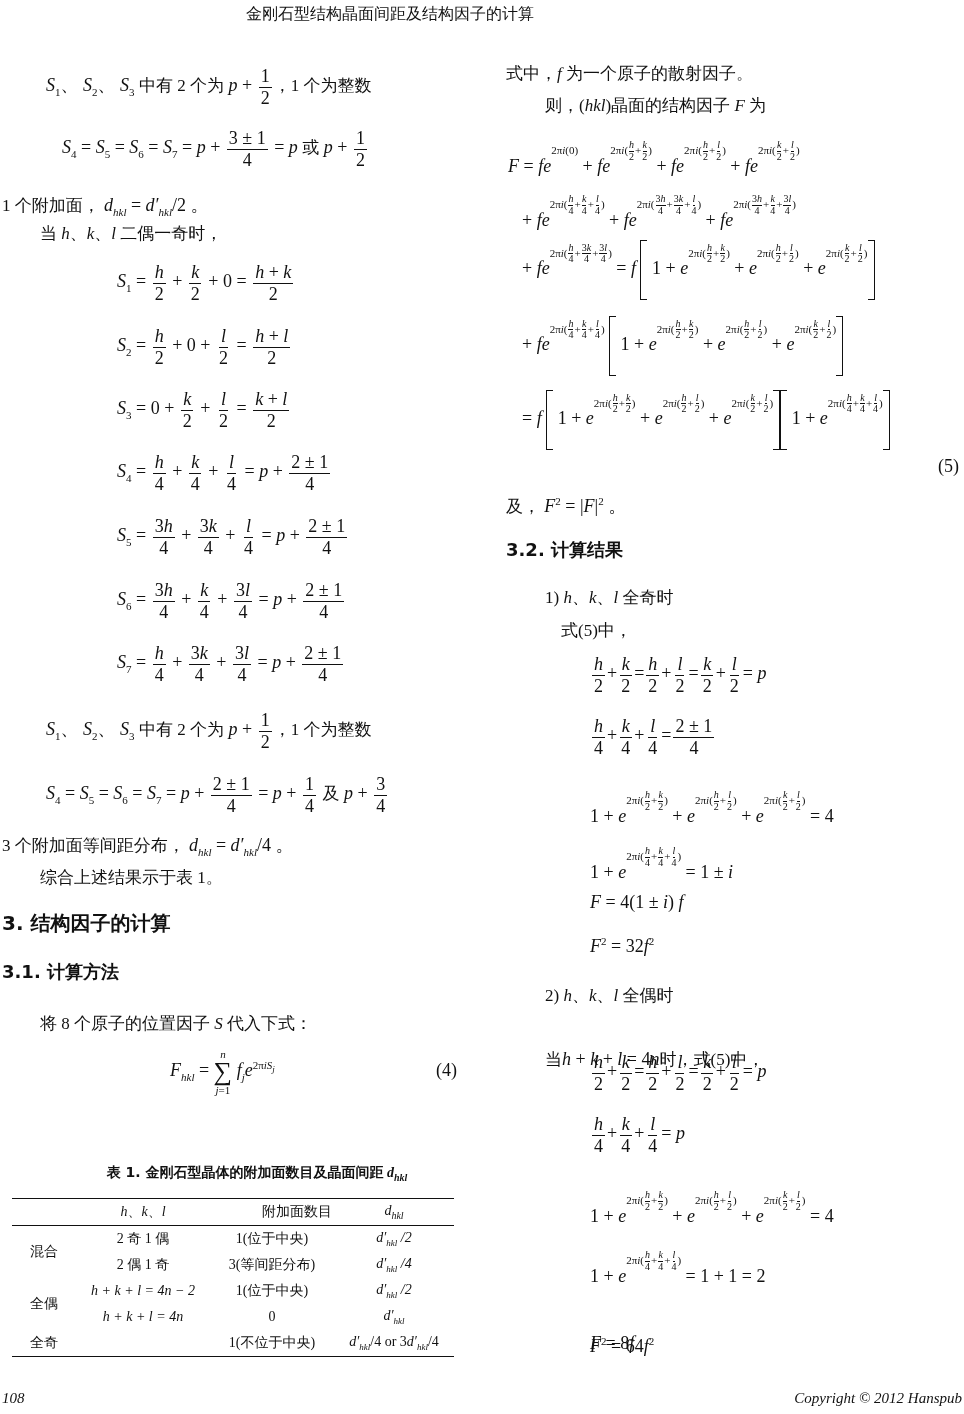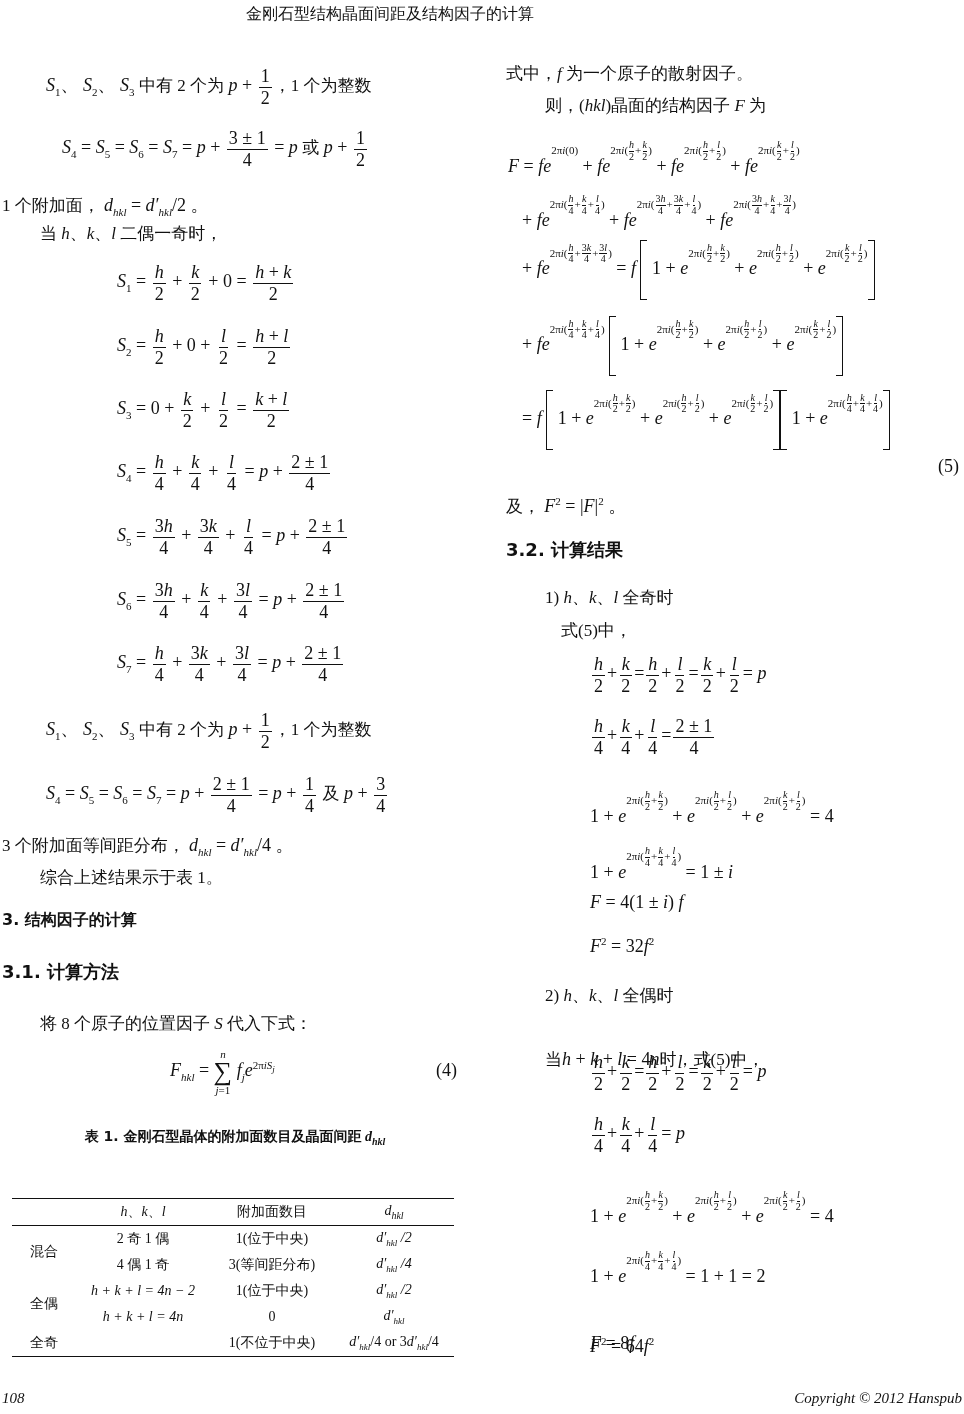--- a/index.html
+++ b/index.html
@@ -13,21 +13,21 @@
   .frac{display:inline-flex;flex-direction:column;align-items:center;vertical-align:middle;margin:0 2px;}
   .frac>span{display:block;line-height:1.15;padding:0 2px;}
   .frac>span:first-child{border-bottom:1px solid #111;}
   .sup{font-size:11px;vertical-align:super;}
   .sm{font-size:11px;}
   .sub{font-size:11px;vertical-align:sub;}
   .sfrac{display:inline-flex;flex-direction:column;align-items:center;vertical-align:middle;font-size:10px;margin:0 1px;}
   .sfrac>span{display:block;line-height:1.05;}
   .sfrac>span:first-child{border-bottom:1px solid #111;}
   .exp{display:inline-block;vertical-align:18px;font-size:11px;}
-  .h1{font-family:"DejaVu Sans",sans-serif;font-weight:bold;font-size:16px;}
+  .h1{font-family:"DejaVu Sans",sans-serif;font-weight:bold;font-size:20px;}
   .h2{font-family:"DejaVu Sans",sans-serif;font-weight:bold;font-size:18px;}
   .brk{display:inline-block;border:1px solid #111;border-right:none;width:6px;height:58px;vertical-align:middle;}
   .brkr{display:inline-block;border:1px solid #111;border-left:none;width:6px;height:58px;vertical-align:middle;}
   table.t1{position:absolute;left:12px;top:1198px;width:442px;border-collapse:collapse;font-size:14px;}
   table.t1 th{font-weight:normal;padding:4px 2px;border-top:1.5px solid #111;border-bottom:1px solid #111;}
   table.t1 td{padding:2px 2px;text-align:center;height:22px;}
   table.t1 tr:last-child td{border-bottom:1.5px solid #111;}
   .cap{left:0;width:470px;text-align:center;font-weight:bold;font-size:14px;line-height:17px;}
   .capzh{font-family:"DejaVu Sans",sans-serif;font-weight:bold;font-size:14px;}
   .foot{font-size:15px;font-style:italic;}
@@ -206,42 +206,42 @@
     <span class="sm"><i>n</i></span>
       <span style="font-size:26px;line-height:24px;">∑</span>
       <span class="sm"><i>j</i>=1</span>
   </span>
   <i>f</i><span class="sub"><i>j</i></span><i>e</i><span class="sup">2π<i>iS<sub>j</sub></i></span>
 </div>
 <div class="abs m" style="left:436px;top:1060px;">(4)</div>
 
 <div class="abs cap" style="top:1127px;">
 </div>
-<div class="abs cap" style="top:1128px;">
+<div class="abs cap" style="top:1164px;padding-left:22px;">
   <span class="capzh">表 1.  金刚石型晶体的附加面数目及晶面间距</span> <i>d<sub style="font-size:10px;">hkl</sub></i>
 </div>
 
 <table class="t1">
   <thead>
     <tr>
       <th style="width:60px;"></th>
       <th style="width:130px;"><i>h</i>、<i>k</i>、<i>l</i></th>
-      <th style="width:120px;">附加面数目</th>
+      <th style="width:120px;text-align:right;">附加面数目</th>
       <th><i>d<sub style="font-size:10px;">hkl</sub></i></th>
     </tr>
   </thead>
   <tbody>
     <tr>
       <td rowspan="2">混合</td>
       <td>2 奇 1 偶</td>
       <td>1(位于中央)</td>
       <td class="it">d′<sub style="font-size:9px;">hkl</sub> /2</td>
     </tr>
     <tr>
-      <td>4 偶 1 奇</td>
+      <td>2 偶 1 奇</td>
       <td>3(等间距分布)</td>
       <td class="it">d′<sub style="font-size:9px;">hkl</sub> /4</td>
     </tr>
     <tr>
       <td rowspan="2">全偶</td>
       <td class="it">h + k + l = 4n − 2</td>
       <td>1(位于中央)</td>
       <td class="it">d′<sub style="font-size:9px;">hkl</sub> /2</td>
     </tr>
     <tr>

